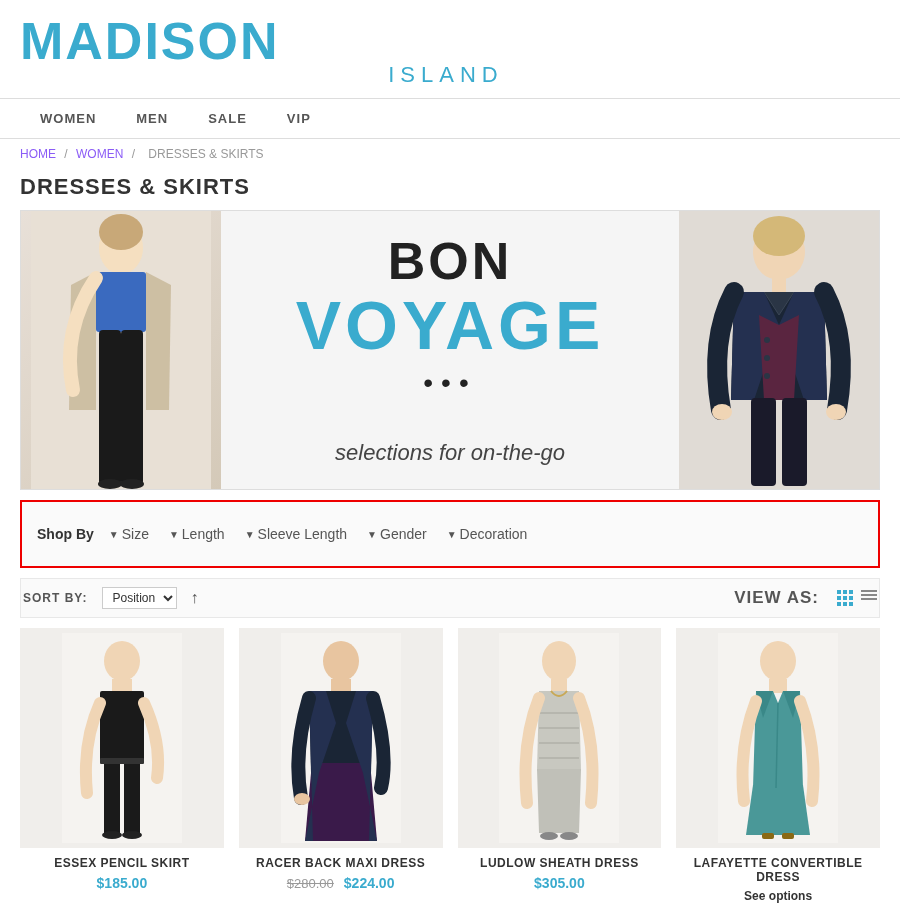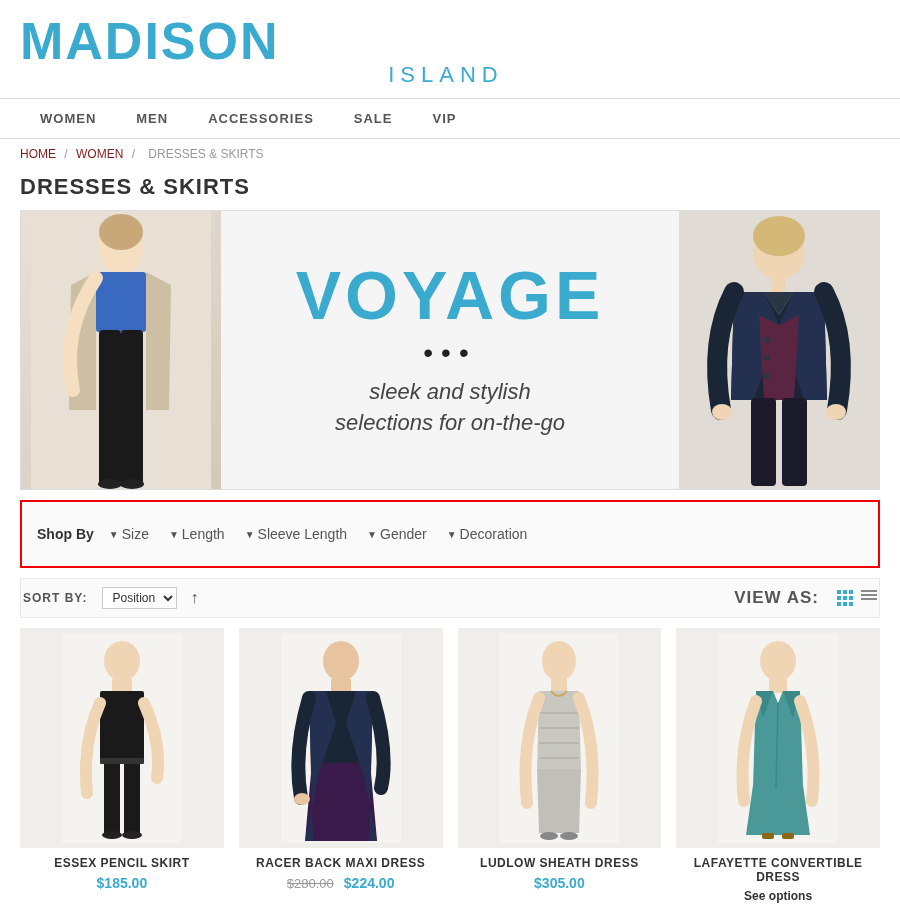--- a/index.html
+++ b/index.html
@@ -10,21 +10,21 @@
     .logo-madison { font-size: 52px; font-weight: 900; color: #3aabce; letter-spacing: 2px; line-height: 1; }
     .logo-island { font-size: 22px; font-weight: 400; color: #3aabce; letter-spacing: 6px; text-align: center; margin-top: -5px; }
 
     
     .main-nav { border-top: 1px solid #ddd; border-bottom: 1px solid #ddd; padding: 0 20px; }
     .main-nav ul { list-style: none; display: flex; gap: 0; }
     .main-nav ul li a { display: block; padding: 12px 20px; font-size: 13px; color: #555; text-decoration: none; letter-spacing: 1px; font-weight: 600; }
 
     
     .breadcrumb { padding: 8px 20px; font-size: 12px; color: #999; }
-    .breadcrumb a { color: #7f1d1d; text-decoration: none; }
+    .breadcrumb a { color: #8b5cf6; text-decoration: none; }
     .breadcrumb span { color: #999; margin: 0 5px; }
 
     
     .page-title { padding: 5px 20px 10px 20px; font-size: 22px; font-weight: 700; color: #333; letter-spacing: 1px; }
 
     
     .banner { margin: 0 20px; border: 1px solid #ddd; height: 280px; display: flex; align-items: center; justify-content: center; overflow: hidden; background: #f5f5f5; position: relative; }
     .banner-left { width: 200px; height: 280px; background: linear-gradient(135deg, #e8e0d8 0%, #d4c9b8 100%); display: flex; align-items: flex-end; justify-content: center; overflow: hidden; }
     .banner-center { flex: 1; display: flex; flex-direction: column; align-items: center; justify-content: center; text-align: center; padding: 20px; }
     .banner-bon { font-size: 52px; font-weight: 700; color: #222; letter-spacing: 3px; }
@@ -71,23 +71,20 @@
 
 <nav class="main-nav">
   <ul>
     <li>
         <a href="#">WOMEN</a>
       </li>
     <li>
         <a href="#">MEN</a>
       </li>
     <li>
-        <a href="#">ACCESSORIES</a>
-      </li>
-    <li>
         <a href="#">SALE</a>
       </li>
     <li>
         <a href="#">VIP</a>
       </li>
   </ul>
 </nav>
 
 <div class="breadcrumb">
   <a href="#">HOME</a>
@@ -118,24 +115,25 @@
       <rect x="68" y="120" width="22" height="155" rx="4" fill="#1a1a1a"></rect>
       <rect x="90" y="120" width="22" height="155" rx="4" fill="#1a1a1a"></rect>
 
       <path d="M65,68 Q30,120 42,180" stroke="#f5dfc0" stroke-width="14" fill="none" stroke-linecap="round"></path>
 
       <ellipse cx="79" cy="274" rx="12" ry="5" fill="#222"></ellipse>
       <ellipse cx="101" cy="274" rx="12" ry="5" fill="#222"></ellipse>
     </svg>
   </div>
   <div class="banner-center">
+    <div class="banner-bon">BON</div>
     <div class="banner-voyage">VOYAGE</div>
     <div class="banner-dots">•••</div>
     <div class="banner-tagline">
-      <span>sleek and stylish</span><br>
+      <br>
       <span>selections for on-the-go</span>
     </div>
   </div>
   <div class="banner-right">
     <svg width="200" height="280" viewBox="0 0 200 280" xmlns="http://www.w3.org/2000/svg">
 
       <rect width="200" height="280" fill="#e0dbd5"></rect>
 
       <ellipse cx="100" cy="42" rx="26" ry="28" fill="#f0d5b5"></ellipse>
 

